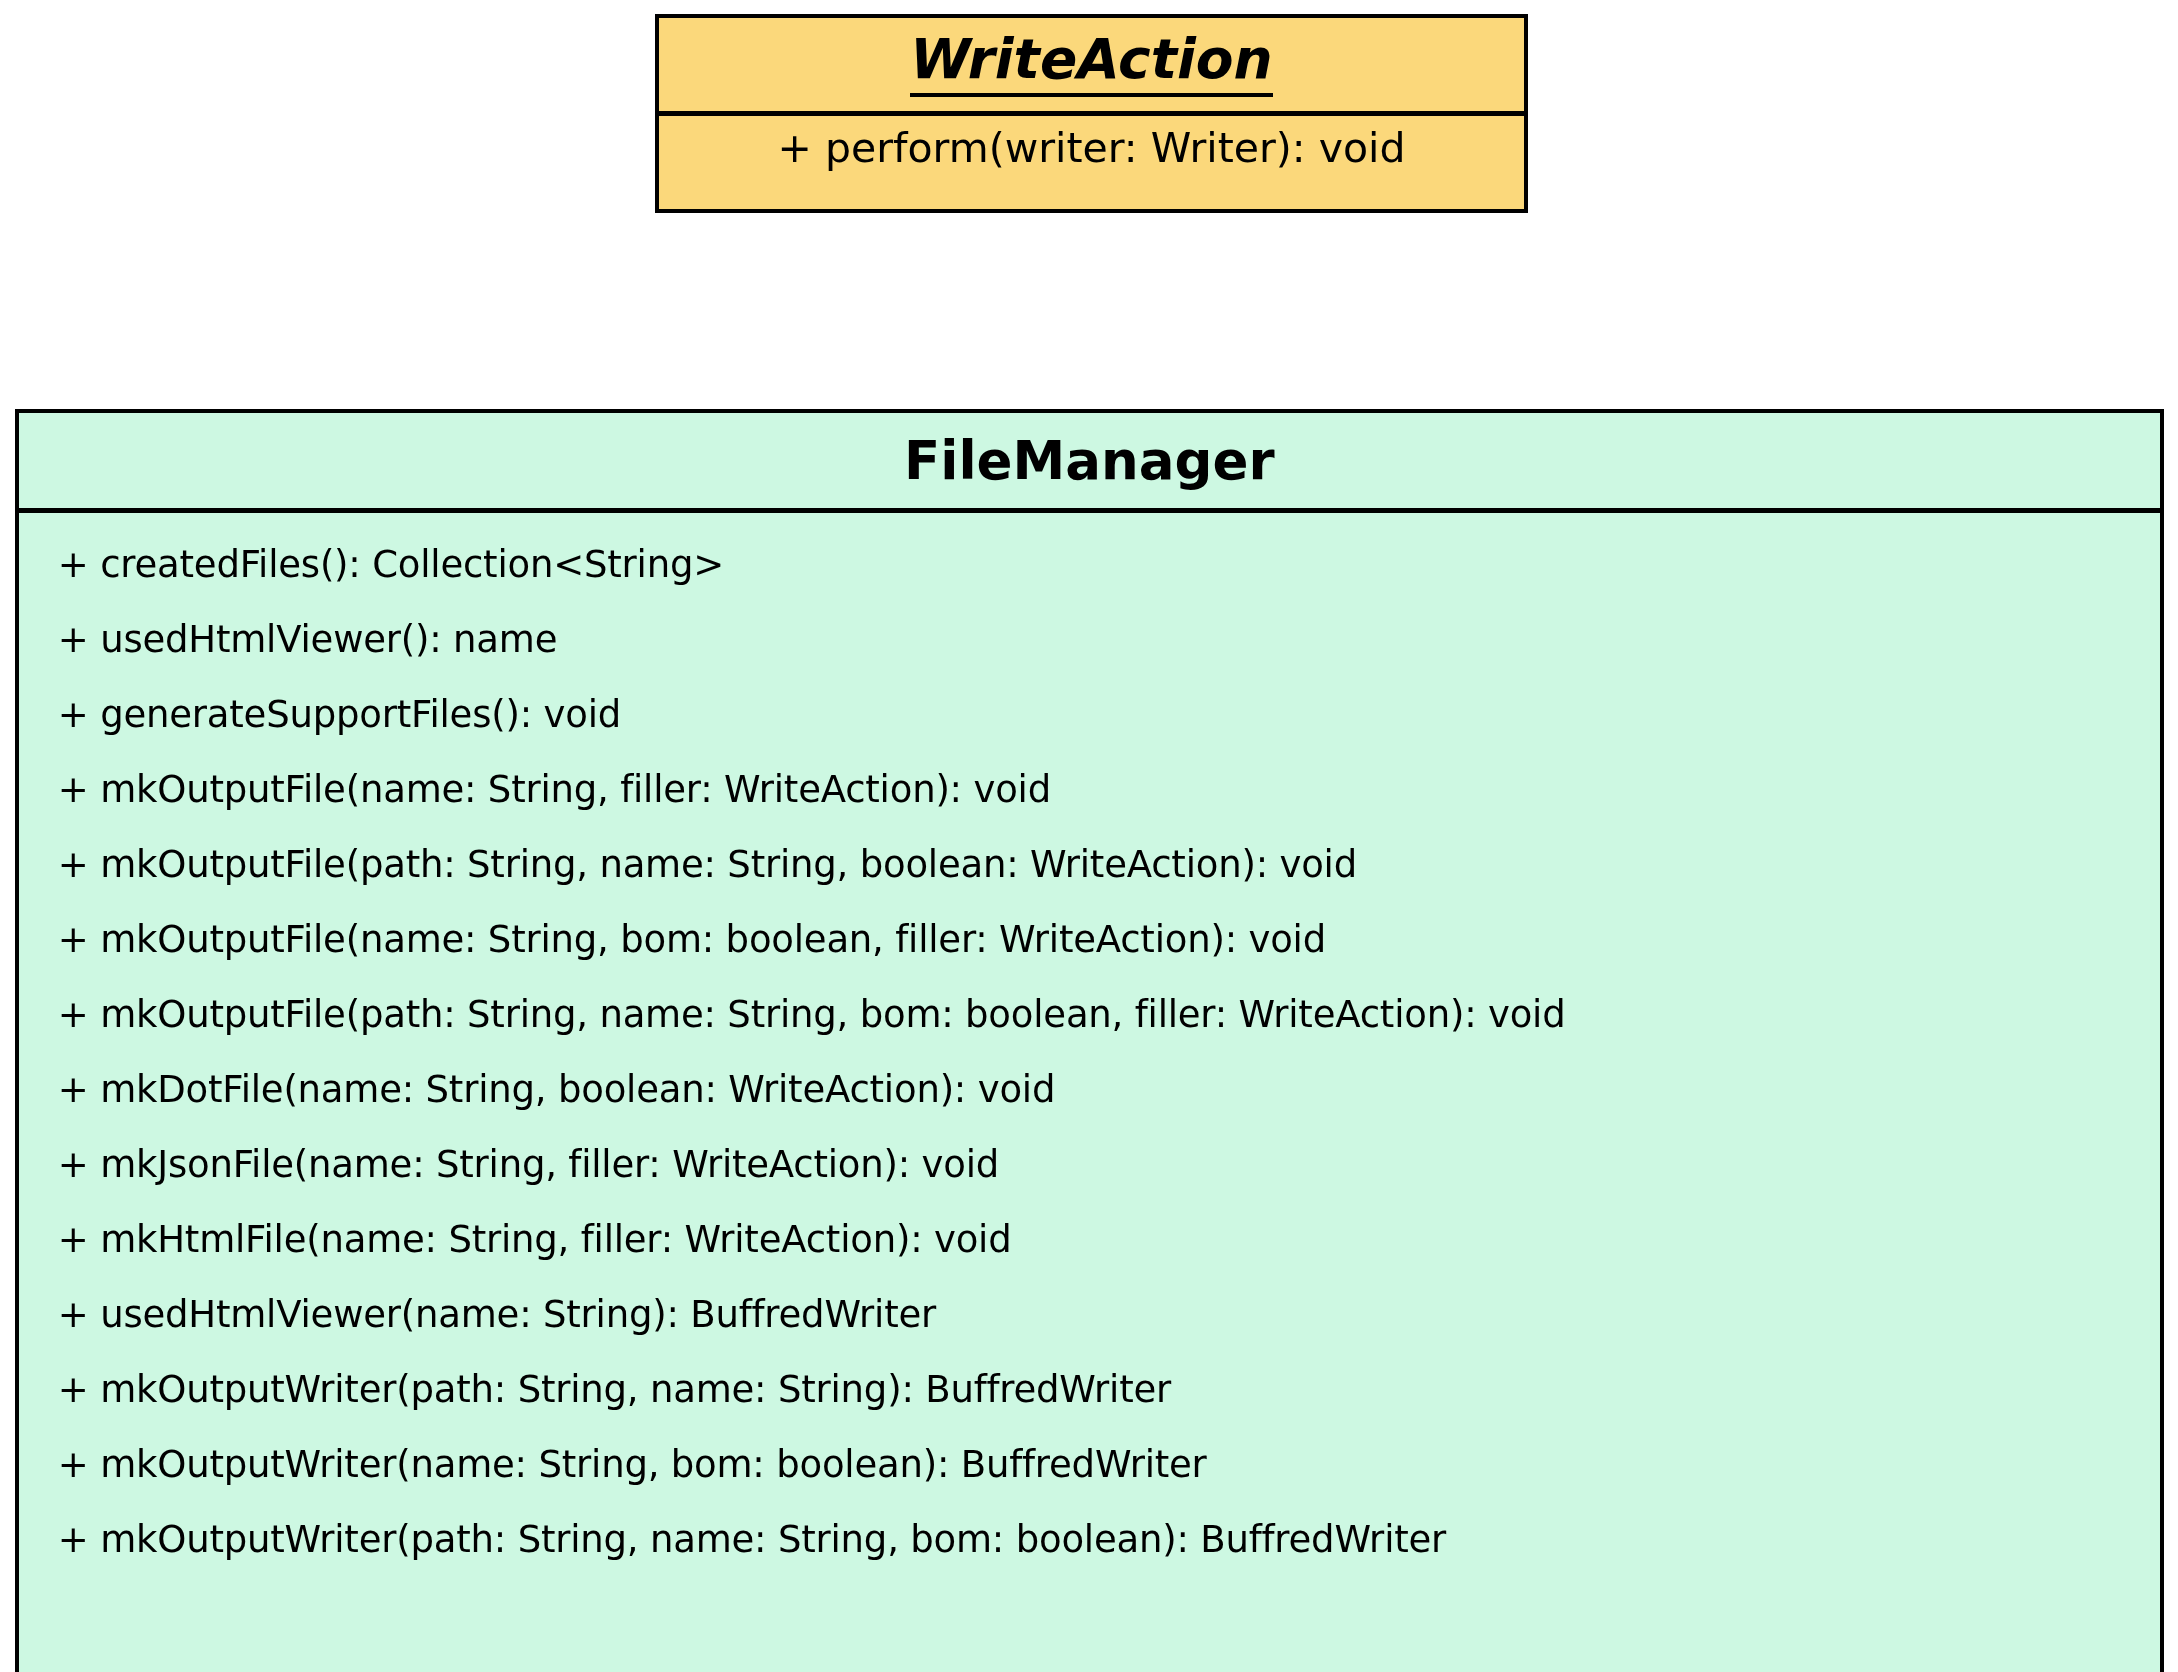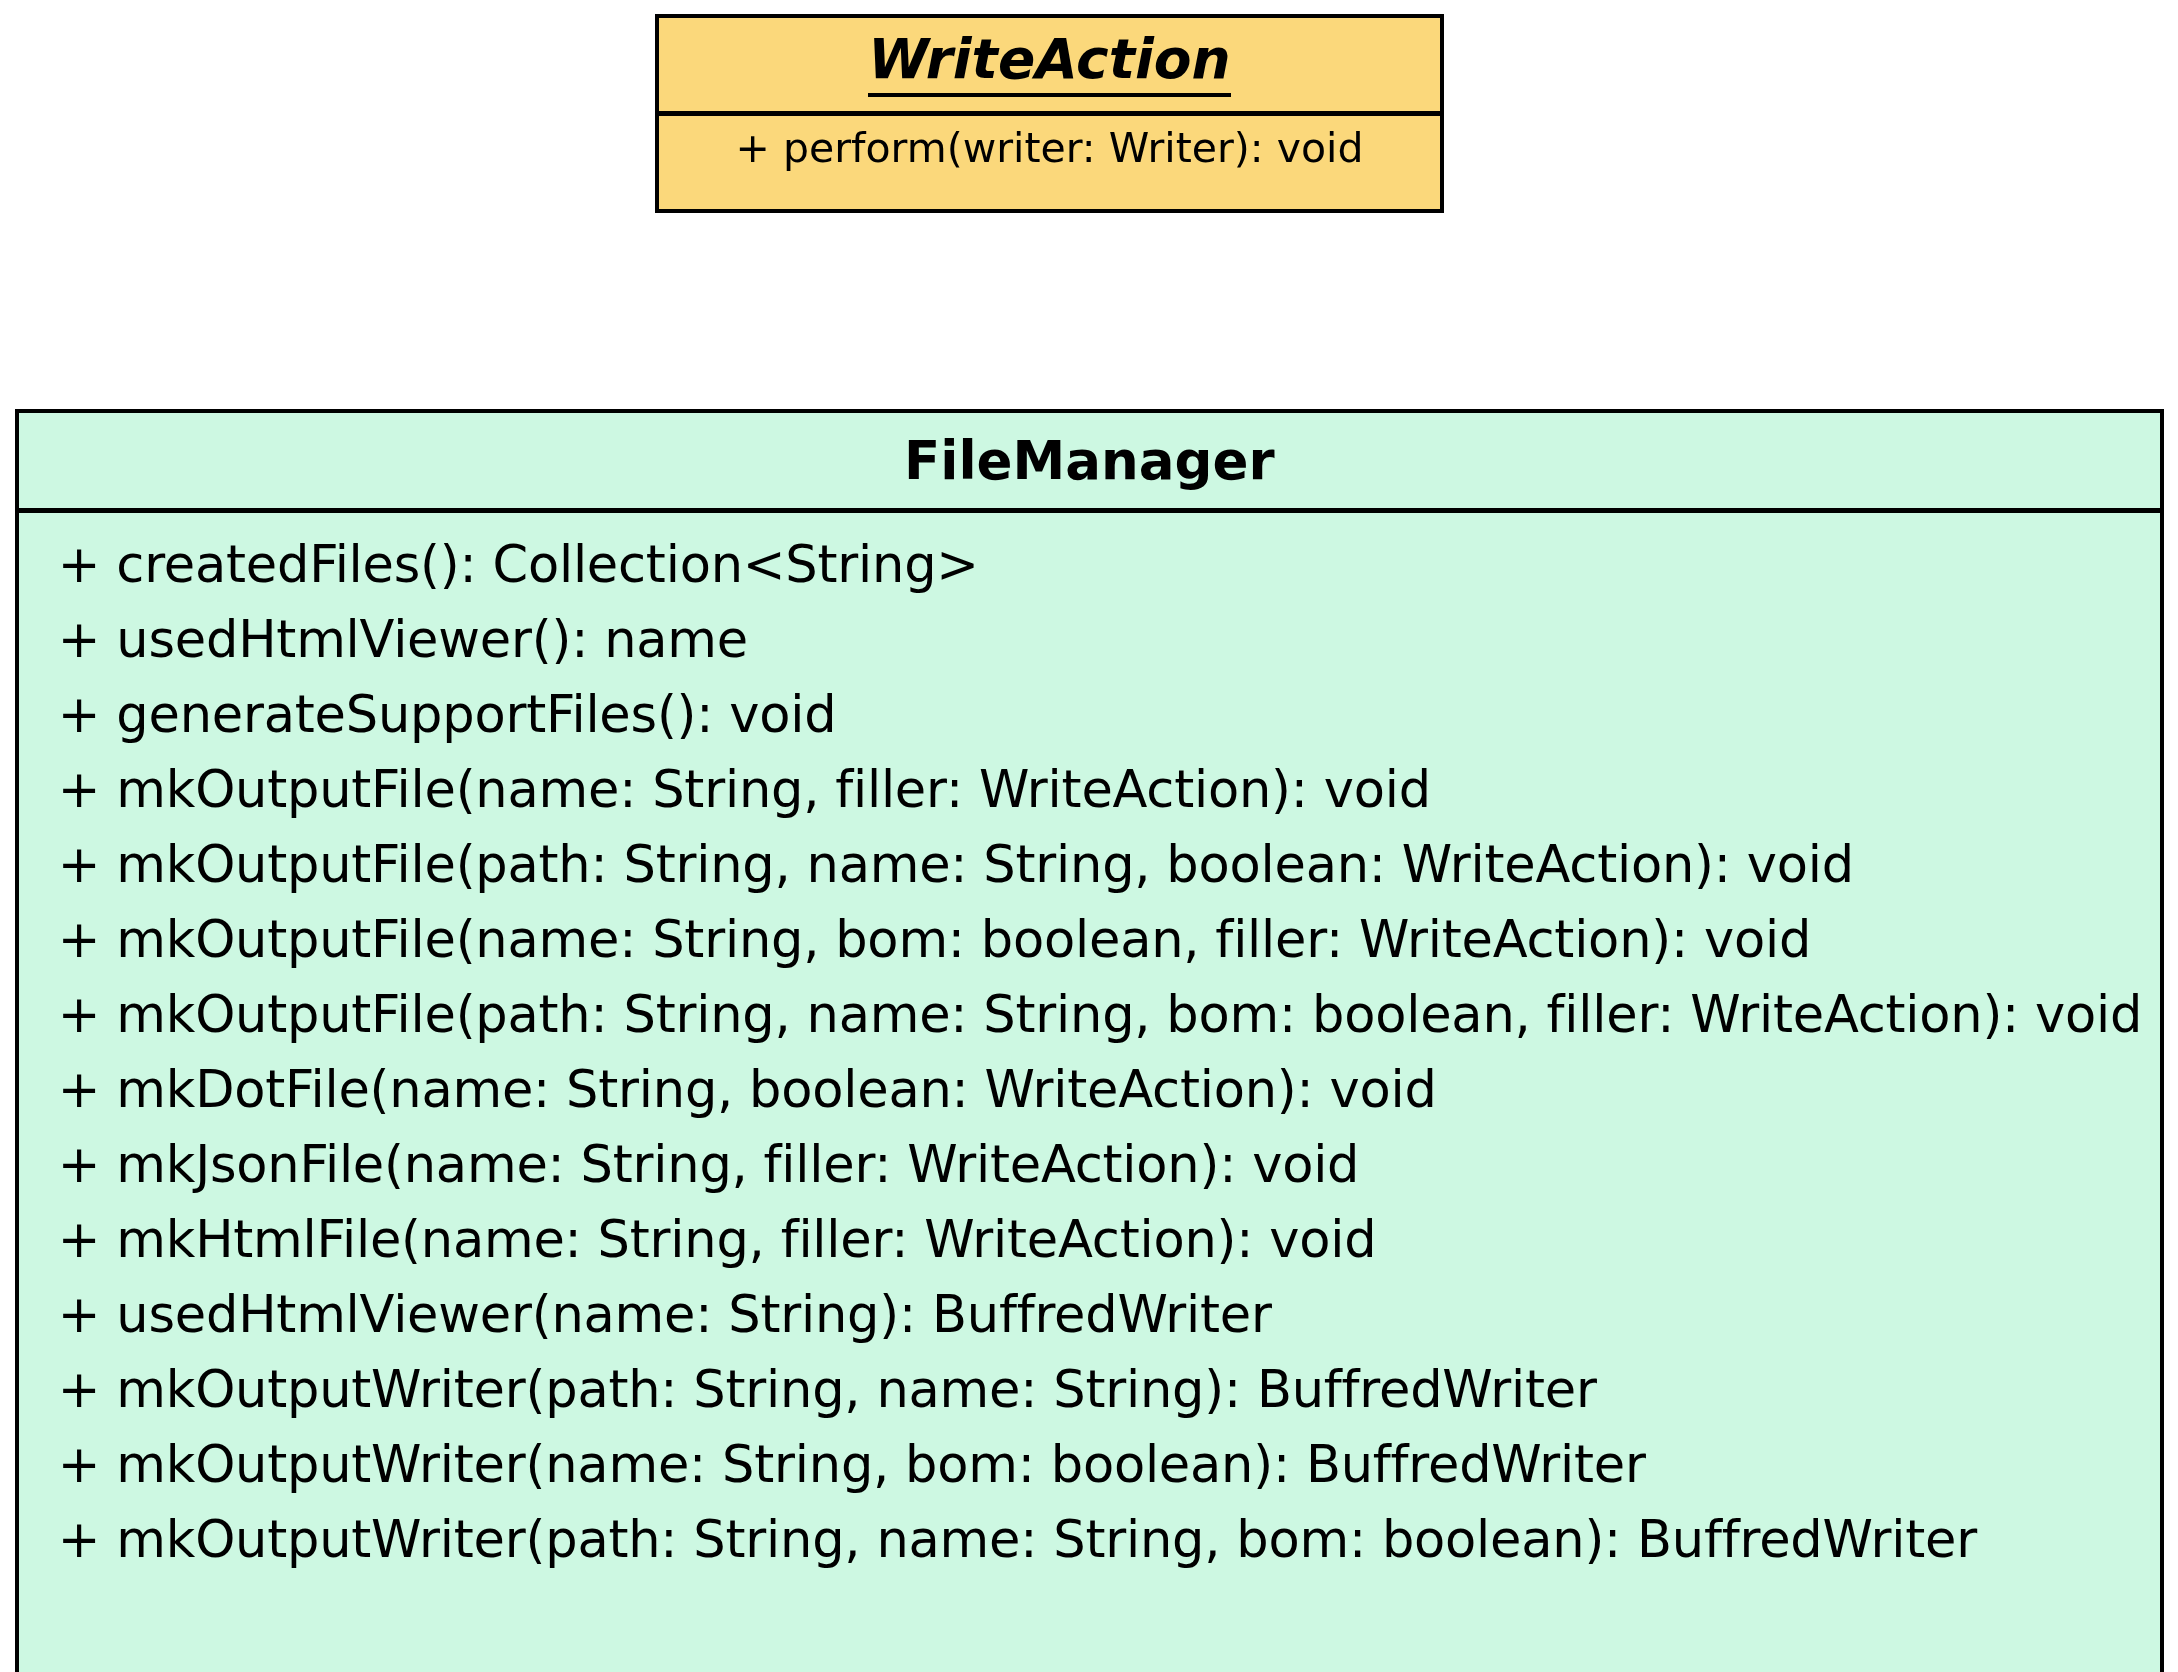--- a/index.html
+++ b/index.html
@@ -19,21 +19,21 @@
     position: absolute;
     box-sizing: border-box;
     border: 4.9px solid #000000;
     background: #ffffff;
   }
 
   
   #write-action-class {
     left: 655px;
     top: 13.8px;
-    width: 789px;
+    width: 873px;
     height: 199px;
     background: var(--abstract-fill, #fbd87b);
   }
   #write-action-header {
     height: 93px;
     display: flex;
     align-items: center;
     justify-content: center;
     box-sizing: border-box;
   }
@@ -91,21 +91,21 @@
   #file-manager-divider {
     height: 4.9px;
     background: #000000;
     width: 100%;
   }
   #file-manager-methods {
     box-sizing: border-box;
     padding: 13.8px 0 0 39px;
   }
   .fm-method {
-    font-size: 51px;
+    font-size: 37px;
     color: #000000;
     line-height: 75px;
     height: 75px;
     white-space: nowrap;
     letter-spacing: -0.2px;
   }
 </style>
 </head>
 <body>
 

